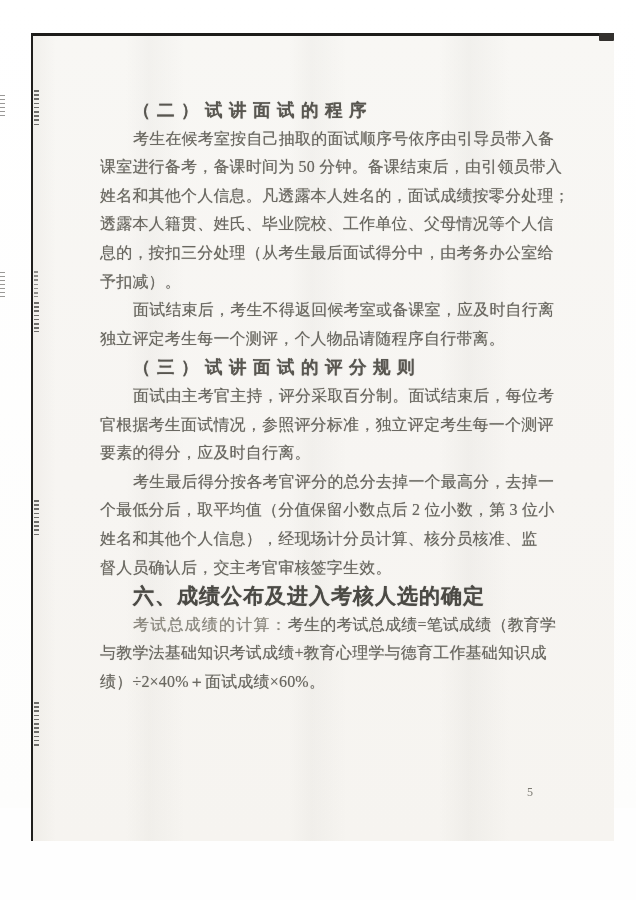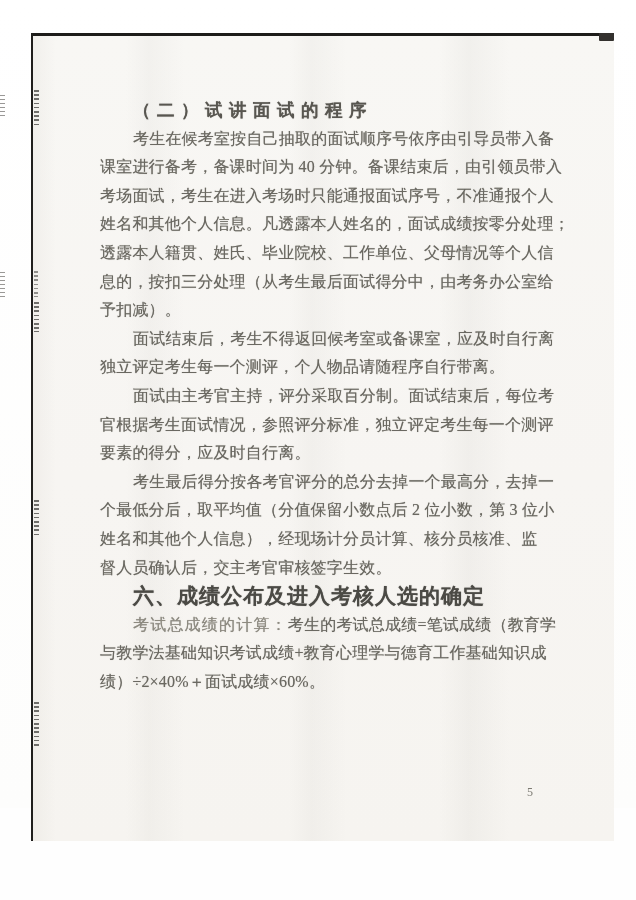--- a/index.html
+++ b/index.html
@@ -143,28 +143,28 @@
   <div class="artifact a2"></div>
   <div class="artifact a3"></div>
   <div class="artifact a4"></div>
   <div class="artifact a5"></div>
   <div class="edge-mark e1"></div>
   <div class="edge-mark e2"></div>
 
   <div class="text-block">
     <div class="line h2 indent">（二）试讲面试的程序</div>
     <div class="line indent">考生在候考室按自己抽取的面试顺序号依序由引导员带入备</div>
-    <div class="line">课室进行备考，备课时间为 40 分钟。备课结束后，由引领员带入</div>
-    <div class="line">考场面试，考生在进入考场时只能通报面试序号，不准通报个人</div>
+    <div class="line">课室进行备考，备课时间为 50 分钟。备课结束后，由引领员带入</div>
     <div class="line">姓名和其他个人信息。凡透露本人姓名的，面试成绩按零分处理；</div>
     <div class="line">透露本人籍贯、姓氏、毕业院校、工作单位、父母情况等个人信</div>
     <div class="line">息的，按扣三分处理（从考生最后面试得分中，由考务办公室给</div>
     <div class="line">予扣减）。</div>
     <div class="line indent">面试结束后，考生不得返回候考室或备课室，应及时自行离</div>
     <div class="line">独立评定考生每一个测评，个人物品请随程序自行带离。</div>
+    <div class="line h2 indent">（三）试讲面试的评分规则</div>
     <div class="line indent">面试由主考官主持，评分采取百分制。面试结束后，每位考</div>
     <div class="line">官根据考生面试情况，参照评分标准，独立评定考生每一个测评</div>
     <div class="line">要素的得分，应及时自行离。</div>
     <div class="line indent">考生最后得分按各考官评分的总分去掉一个最高分，去掉一</div>
     <div class="line">个最低分后，取平均值（分值保留小数点后 2 位小数，第 3 位小</div>
     <div class="line">姓名和其他个人信息），经现场计分员计算、核分员核准、监</div>
     <div class="line">督人员确认后，交主考官审核签字生效。</div>
     <div class="line h1 indent">六、成绩公布及进入考核人选的确定</div>
     <div class="line indent"><span class="lead-kaiti">考试总成绩的计算：</span><span>考生的考试总成绩=笔试成绩（教育学</span></div>
     <div class="line">与教学法基础知识考试成绩+教育心理学与德育工作基础知识成</div>

